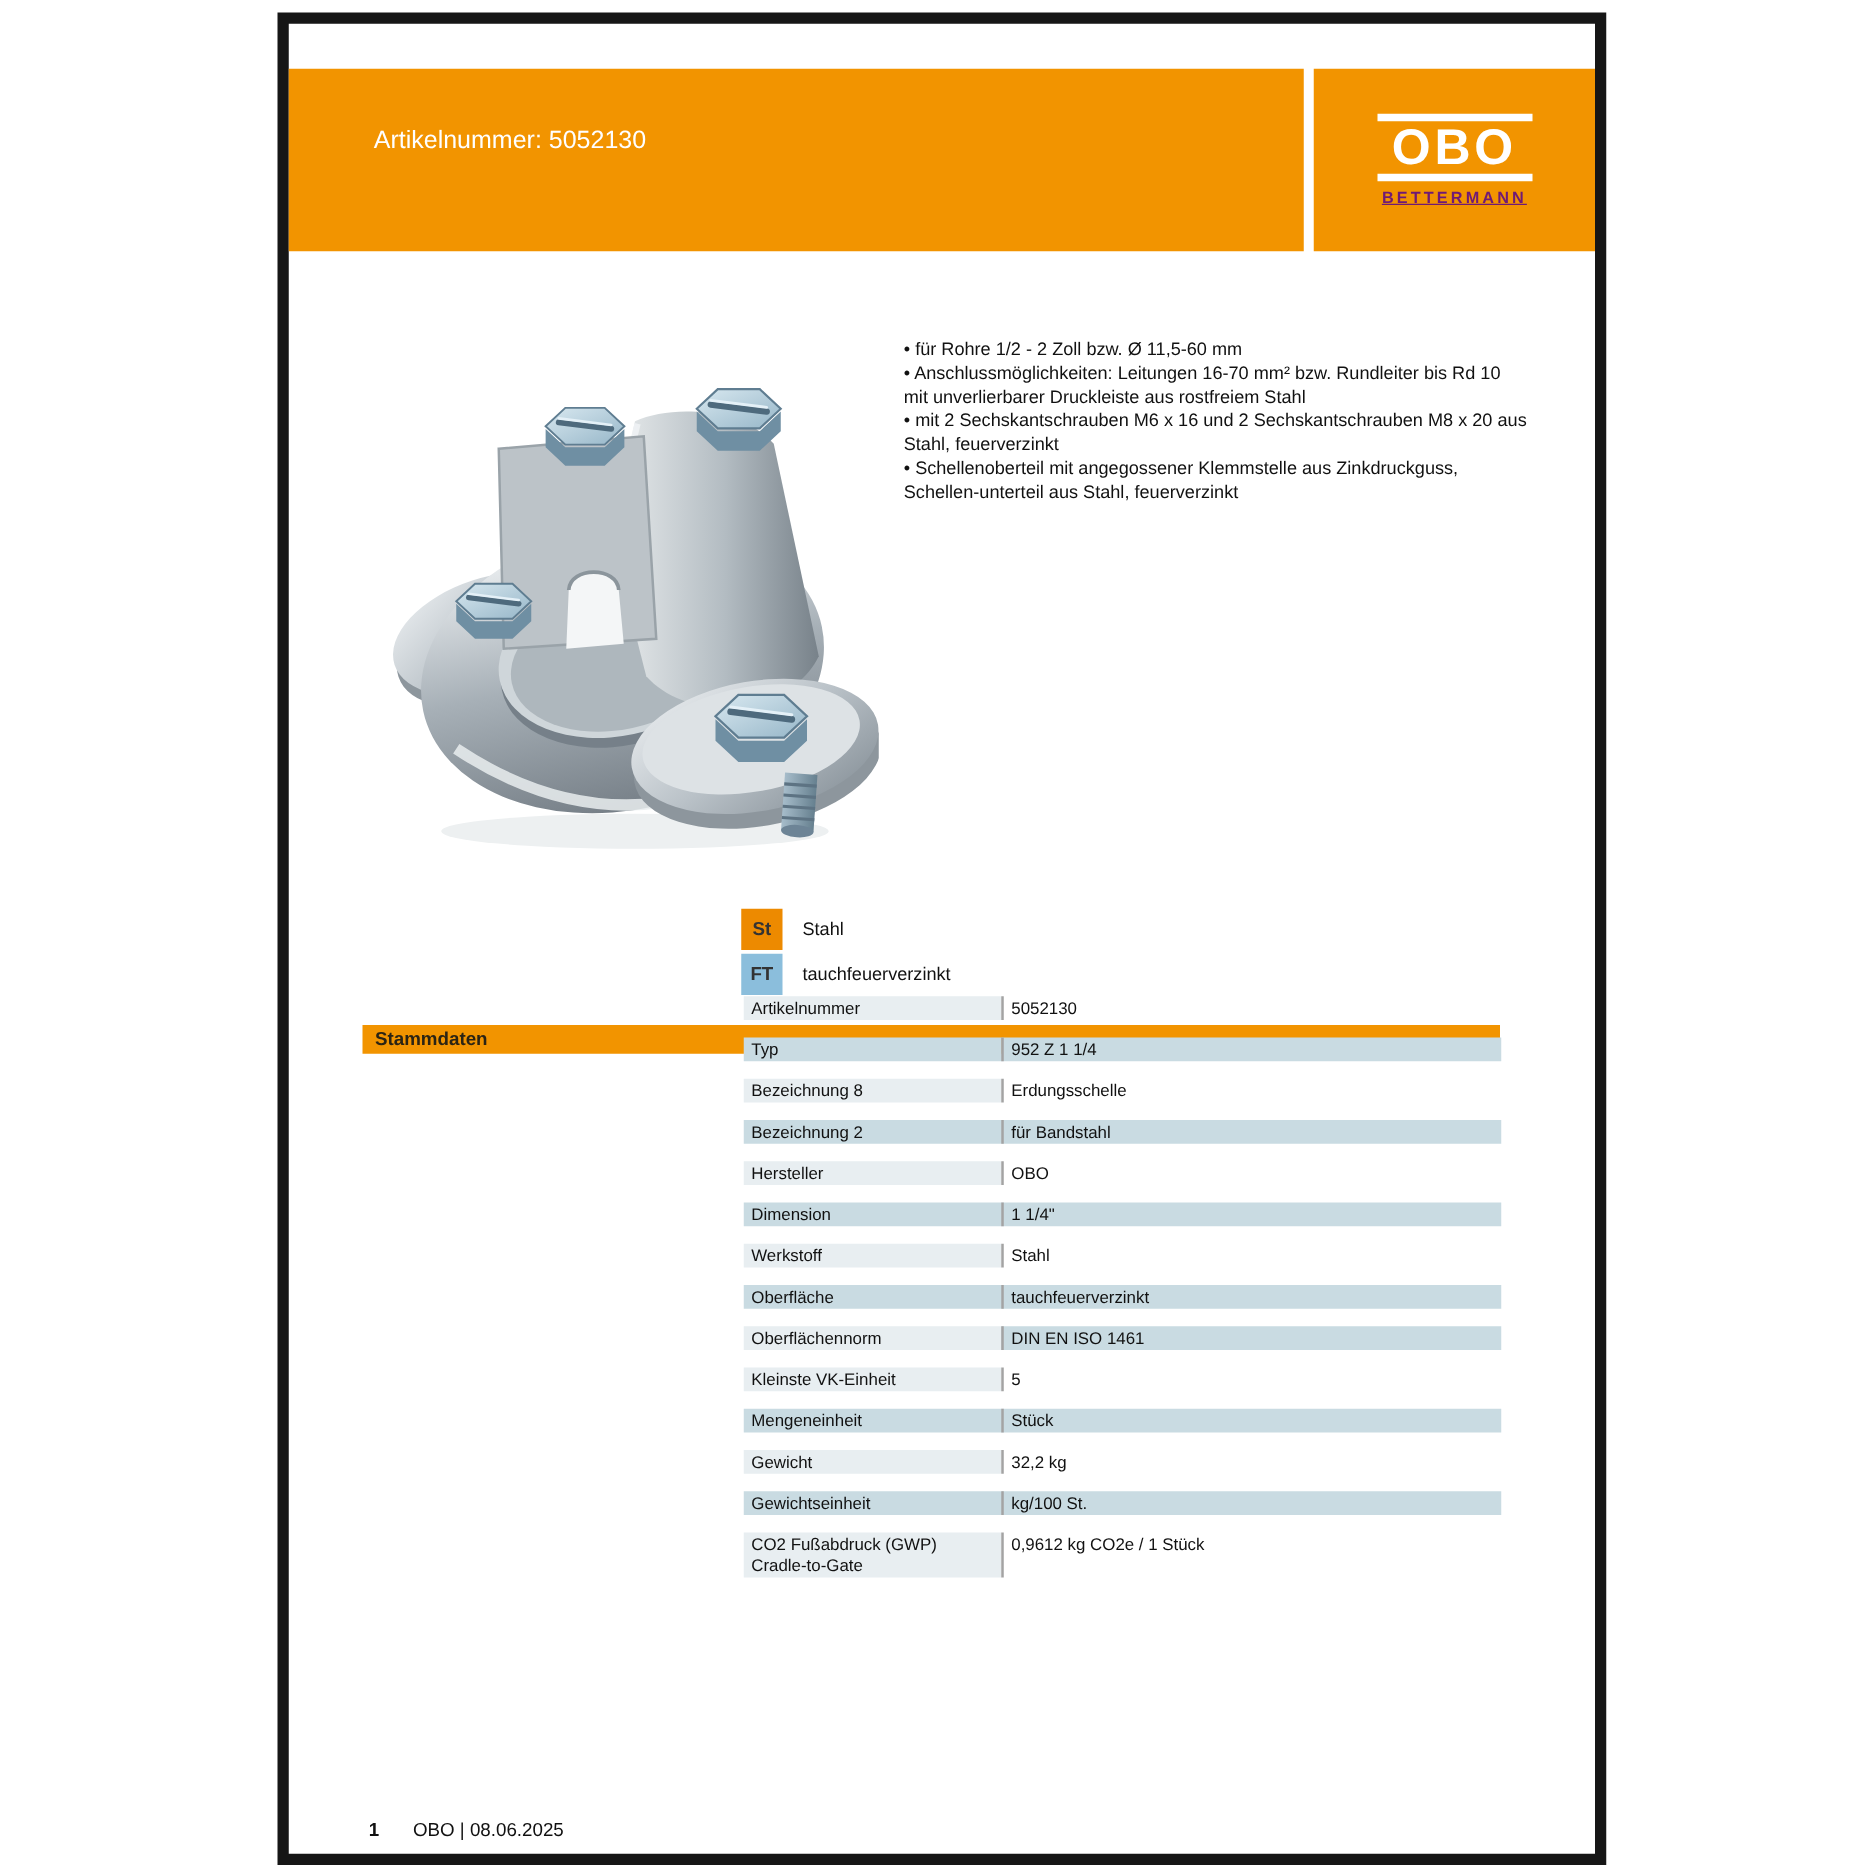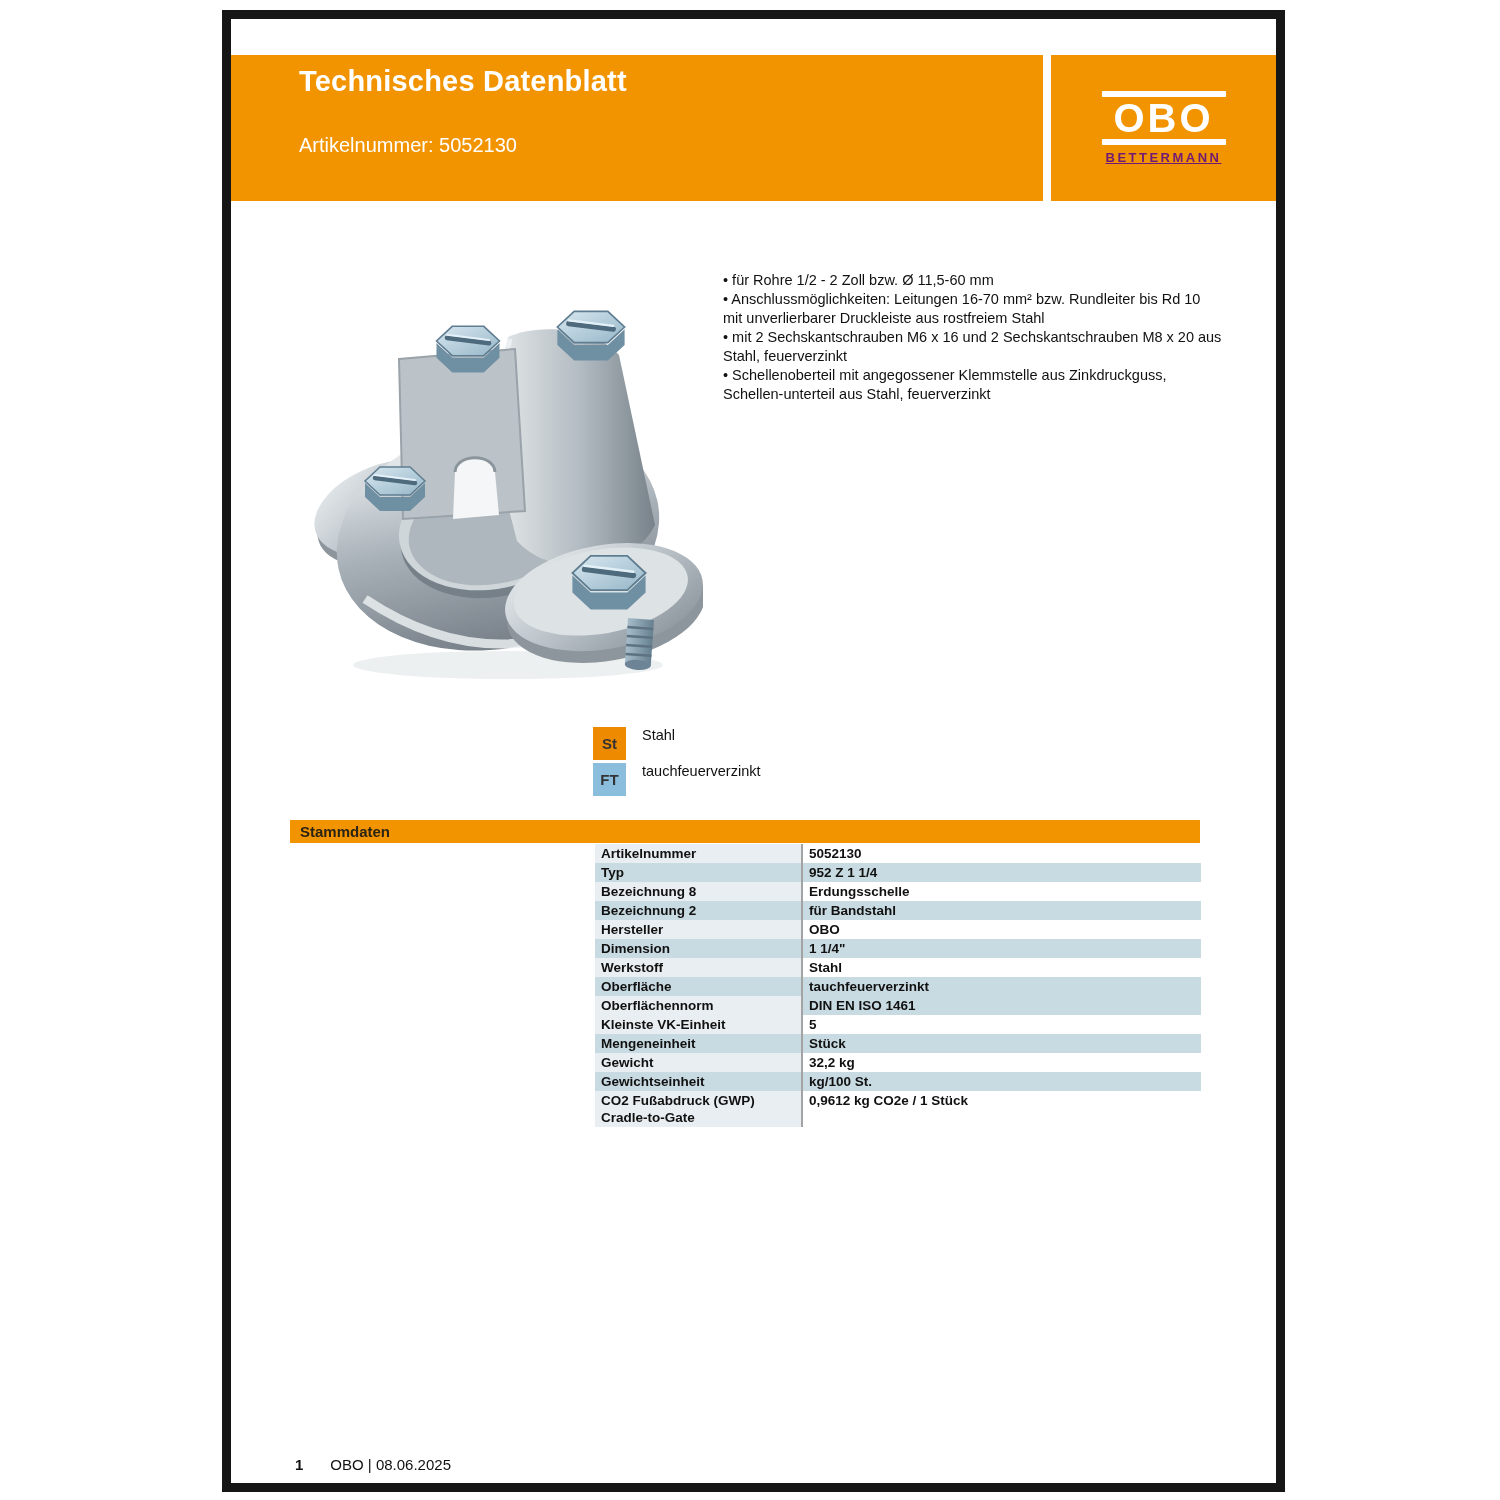--- a/index.html
+++ b/index.html
@@ -24,55 +24,54 @@
 
   
   .product{position:absolute;left:72px;top:248px;width:400px;height:420px;}
 
   
   .features{position:absolute;left:492px;top:252px;width:500px;font-size:14.5px;line-height:19px;color:#111;}
   .feature::before{content:"• ";}
 
   
   .badges{position:absolute;left:362px;top:708px;}
-  .badge-row{display:flex;align-items:flex-start;margin-bottom:3px;height:33px;}
+  .badge-row{display:flex;align-items:center;margin-bottom:3px;height:33px;}
   .badge{width:33px;height:33px;display:flex;align-items:center;justify-content:center;
          font-size:15px;font-weight:bold;color:#333333;}
   .badge-st{background:#ED8A00;}
   .badge-ft{background:#8BBEDC;}
   .badge-label{margin-left:16px;font-size:14.5px;color:#111;}
 
   
   .section-bar{position:absolute;left:59px;top:801px;width:910px;height:23px;background:#F29400;}
   .section-title{font-size:15px;font-weight:bold;color:#2b2414;padding:3px 0 0 10px;}
 
   
-  .stammtable{position:absolute;left:364px;top:825px;width:606px;
-              display:grid;grid-template-columns:206px 400px;row-gap:0;font-weight:bold;}
+  .stammtable{position:absolute;left:364px;top:778px;width:606px;
+              display:grid;grid-template-columns:206px 400px;row-gap:14px;}
   .t-label,.t-value{font-size:13.5px;line-height:17px;padding:1px 6px;color:#111;min-height:17px;
                     box-sizing:border-box;}
   .t-label{background:#E8EEF1;}
   .t-label.shaded{background:#C9DBE2;}
   .t-value{background:#ffffff;border-left:2px solid #a3a3a3;}
   .t-value.shaded{background:#C9DBE2;}
 
   
   .footer{position:absolute;left:64px;top:1437px;font-size:15px;color:#111;display:flex;}
   .pnum{font-weight:bold;}
   .ftext{margin-left:27px;}
 </style>
 </head>
 <body>
 
 <div class="canvas">
   <div class="page">
 
     <div class="header-band">
       <div class="hb-inner">
-        <div class="hb-title">Technisches Datenblatt</div>
         <div class="hb-art">Artikelnummer: 5052130</div>
       </div>
     </div>
 
     <div class="logo-box">
       <div class="logo">
         <div class="logo-bar"></div>
         <div class="logo-word">OBO</div>
         <div class="logo-bar"></div>
         <div class="logo-sub">BETTERMANN</div>

